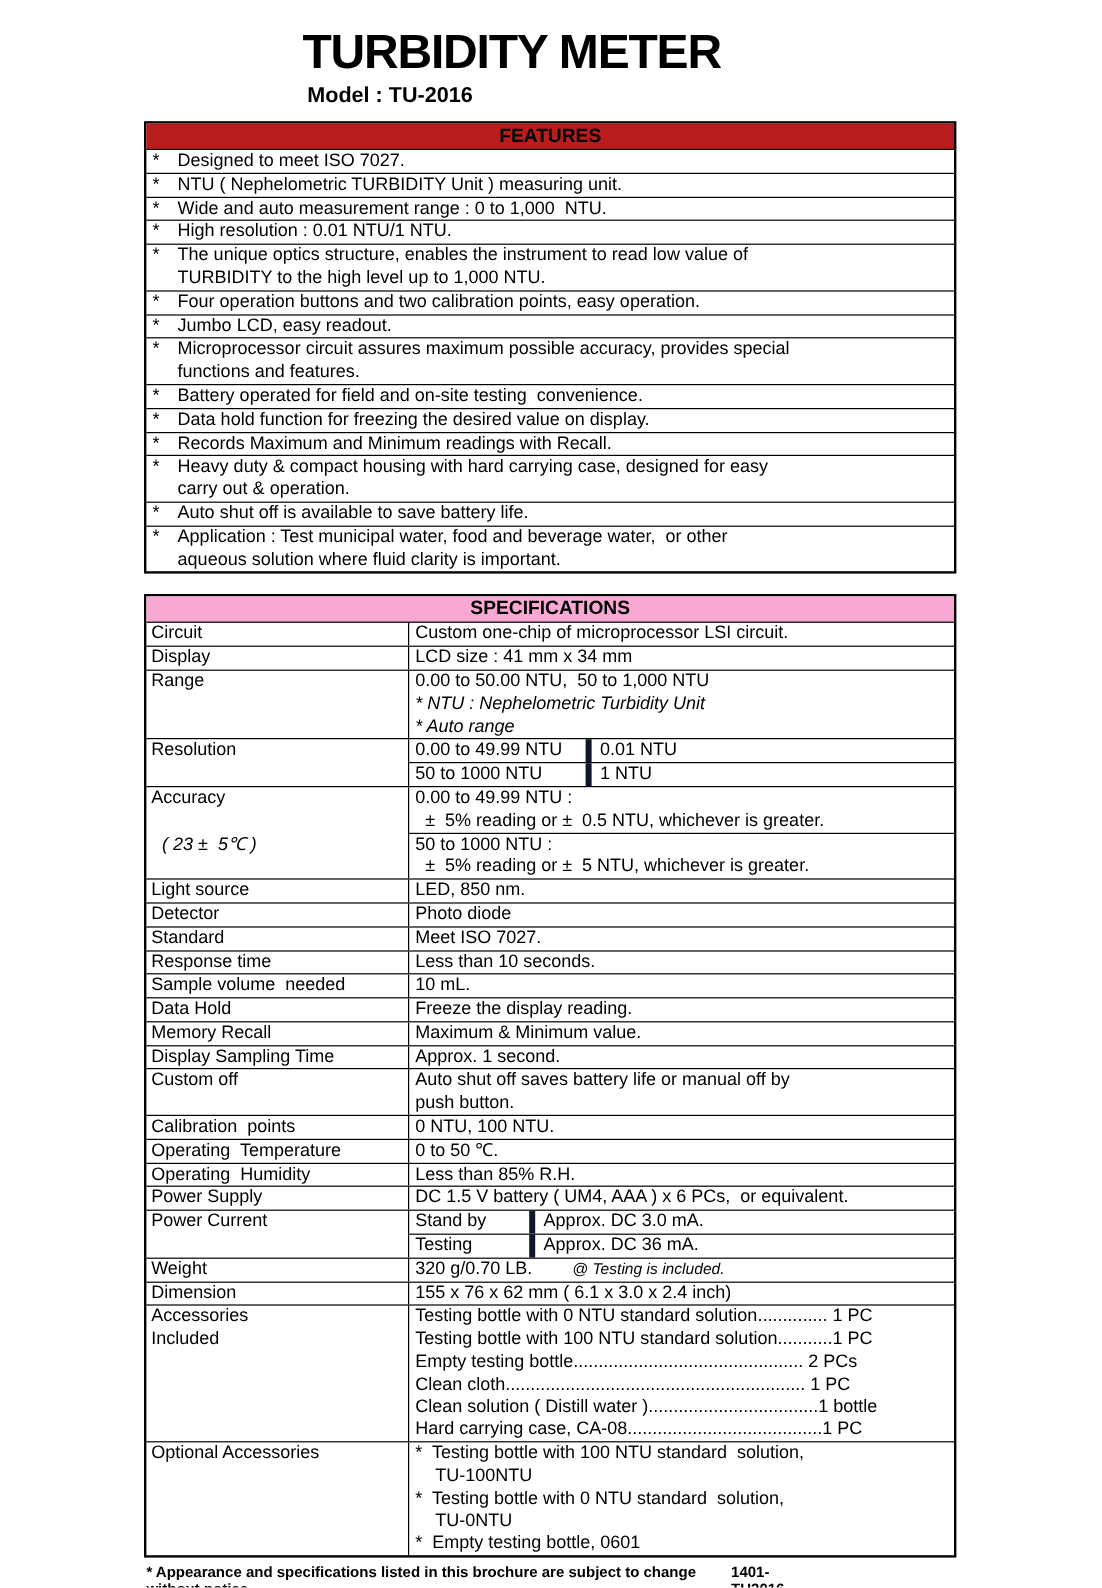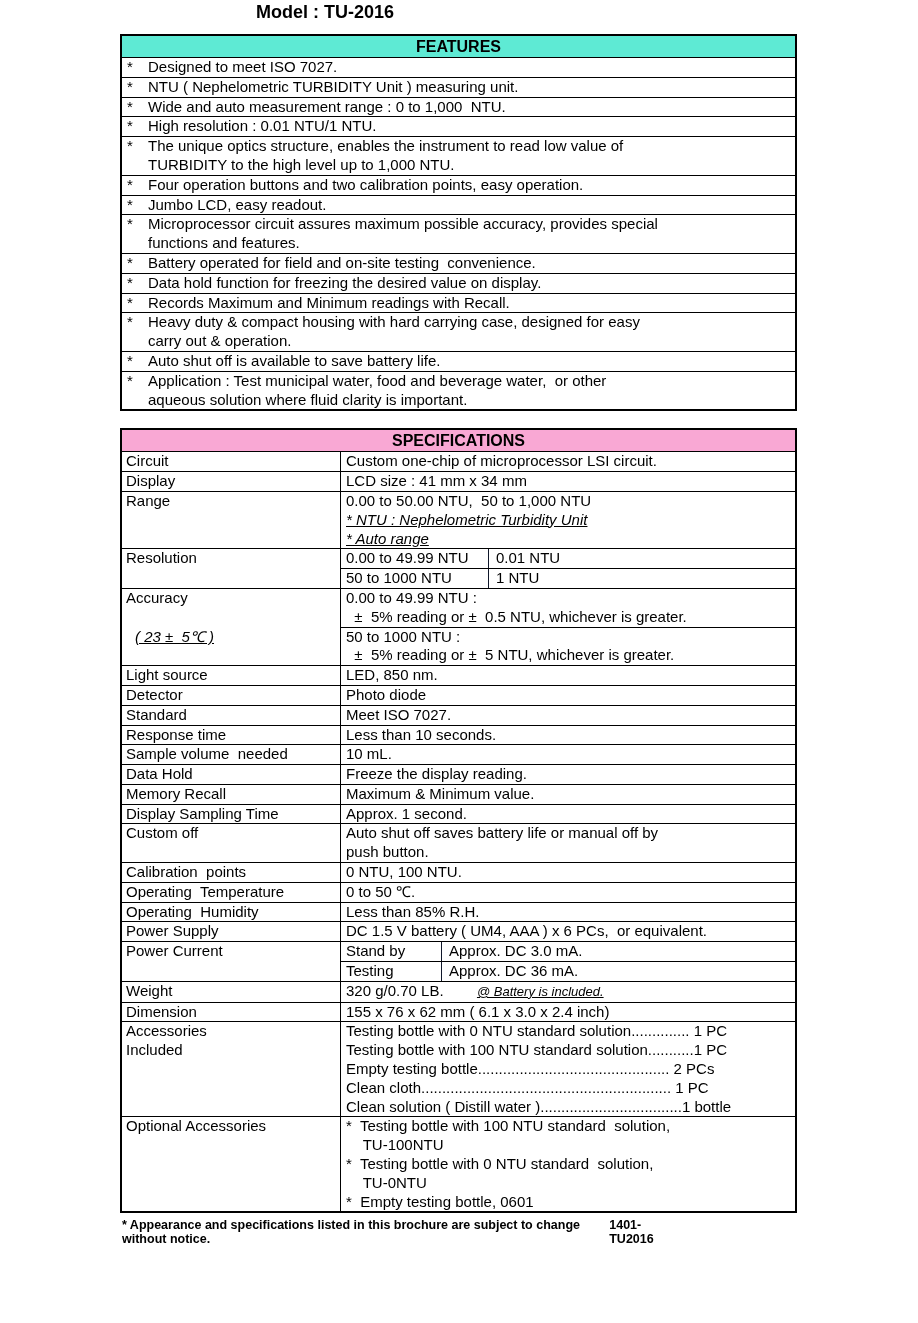--- a/index.html
+++ b/index.html
@@ -22,36 +22,37 @@
 
   
   .spec-row { display:flex; font-size:15px; line-height:18.8px; }
   .spec-label { flex:none; width:212px; border-right:1px solid #000; padding:0 2px 0 4px; white-space:pre-wrap; }
   .label-line { white-space:pre-wrap; }
   .label-gap { margin-top:20px; padding-left:9px; }
   .spec-value { flex:1; min-width:0; }
   .line { padding:0 2px 0 5px; white-space:pre-wrap; }
   .subrow + .subrow { border-top:1px solid #000; }
   .subcols { display:flex; }
-  .sc-left { flex:none; border-right:1px solid #0f172a; padding-left:5px; white-space:pre-wrap; }
+  .sc-left { flex:none; border-right:5px solid #0f172a; padding-left:5px; white-space:pre-wrap; }
   .sc-right { flex:1; padding-left:7px; white-space:pre-wrap; }
-  .it { font-style:italic;text-decoration:underline; }
+  .it { font-style:italic; }
   .sm { font-size:13px; }
 
   .footer { display:flex; margin-top:5px; font-size:12.5px; font-weight:bold; padding-left:2px; }
   .footer-code { margin-left:auto; margin-right:120px; }
 </style>
 </head>
 <body>
 
 <div class="content">
+  <div class="title">TURBIDITY METER</div>
   <div class="model">Model : TU-2016</div>
 
   <div class="tbl features">
-    <div class="tbl-header" style="background: #5eead4;">FEATURES</div>
+    <div class="tbl-header" style="background: #b91c1c;">FEATURES</div>
     <div class="rows">
         <div class="feature-row">
           <span class="fb">*</span>
           <div class="ft">Designed to meet ISO 7027.</div>
         </div>
         <div class="feature-row">
           <span class="fb">*</span>
           <div class="ft">NTU ( Nephelometric TURBIDITY Unit ) measuring unit.</div>
         </div>
         <div class="feature-row">
@@ -246,37 +247,38 @@
             </div>
             <div class="subrow subcols">
               <div class="sc-left" style="width: 95px;">Testing</div>
               <div class="sc-right">Approx. DC 36 mA.</div>
             </div>
           </div>
         </div>
         <div class="spec-row">
           <div class="spec-label"><div class="label-line"><span>Weight</span></div></div>
           <div class="spec-value">
-            <div class="line"><span>320 g/0.70 LB.</span><span>        </span><span class="it sm">@ Battery is included.</span></div>
+            <div class="line"><span>320 g/0.70 LB.</span><span>        </span><span class="it sm">@ Testing is included.</span></div>
           </div>
         </div>
         <div class="spec-row">
           <div class="spec-label"><div class="label-line"><span>Dimension</span></div></div>
           <div class="spec-value">
             <div class="line"><span>155 x 76 x 62 mm ( 6.1 x 3.0 x 2.4 inch)</span></div>
           </div>
         </div>
         <div class="spec-row">
           <div class="spec-label"><div class="label-line"><span>Accessories</span></div><div class="label-line"><span>Included</span></div></div>
           <div class="spec-value">
             <div class="line"><span>Testing bottle with 0 NTU standard solution.............. 1 PC</span></div>
             <div class="line"><span>Testing bottle with 100 NTU standard solution...........1 PC</span></div>
             <div class="line"><span>Empty testing bottle.............................................. 2 PCs</span></div>
             <div class="line"><span>Clean cloth............................................................ 1 PC</span></div>
             <div class="line"><span>Clean solution ( Distill water )..................................1 bottle</span></div>
+            <div class="line"><span>Hard carrying case, CA-08.......................................1 PC</span></div>
           </div>
         </div>
         <div class="spec-row">
           <div class="spec-label"><div class="label-line"><span>Optional Accessories</span></div></div>
           <div class="spec-value">
             <div class="line"><span>*  Testing bottle with 100 NTU standard  solution,</span></div>
             <div class="line"><span>    TU-100NTU</span></div>
             <div class="line"><span>*  Testing bottle with 0 NTU standard  solution,</span></div>
             <div class="line"><span>    TU-0NTU</span></div>
             <div class="line"><span>*  Empty testing bottle, 0601</span></div>

